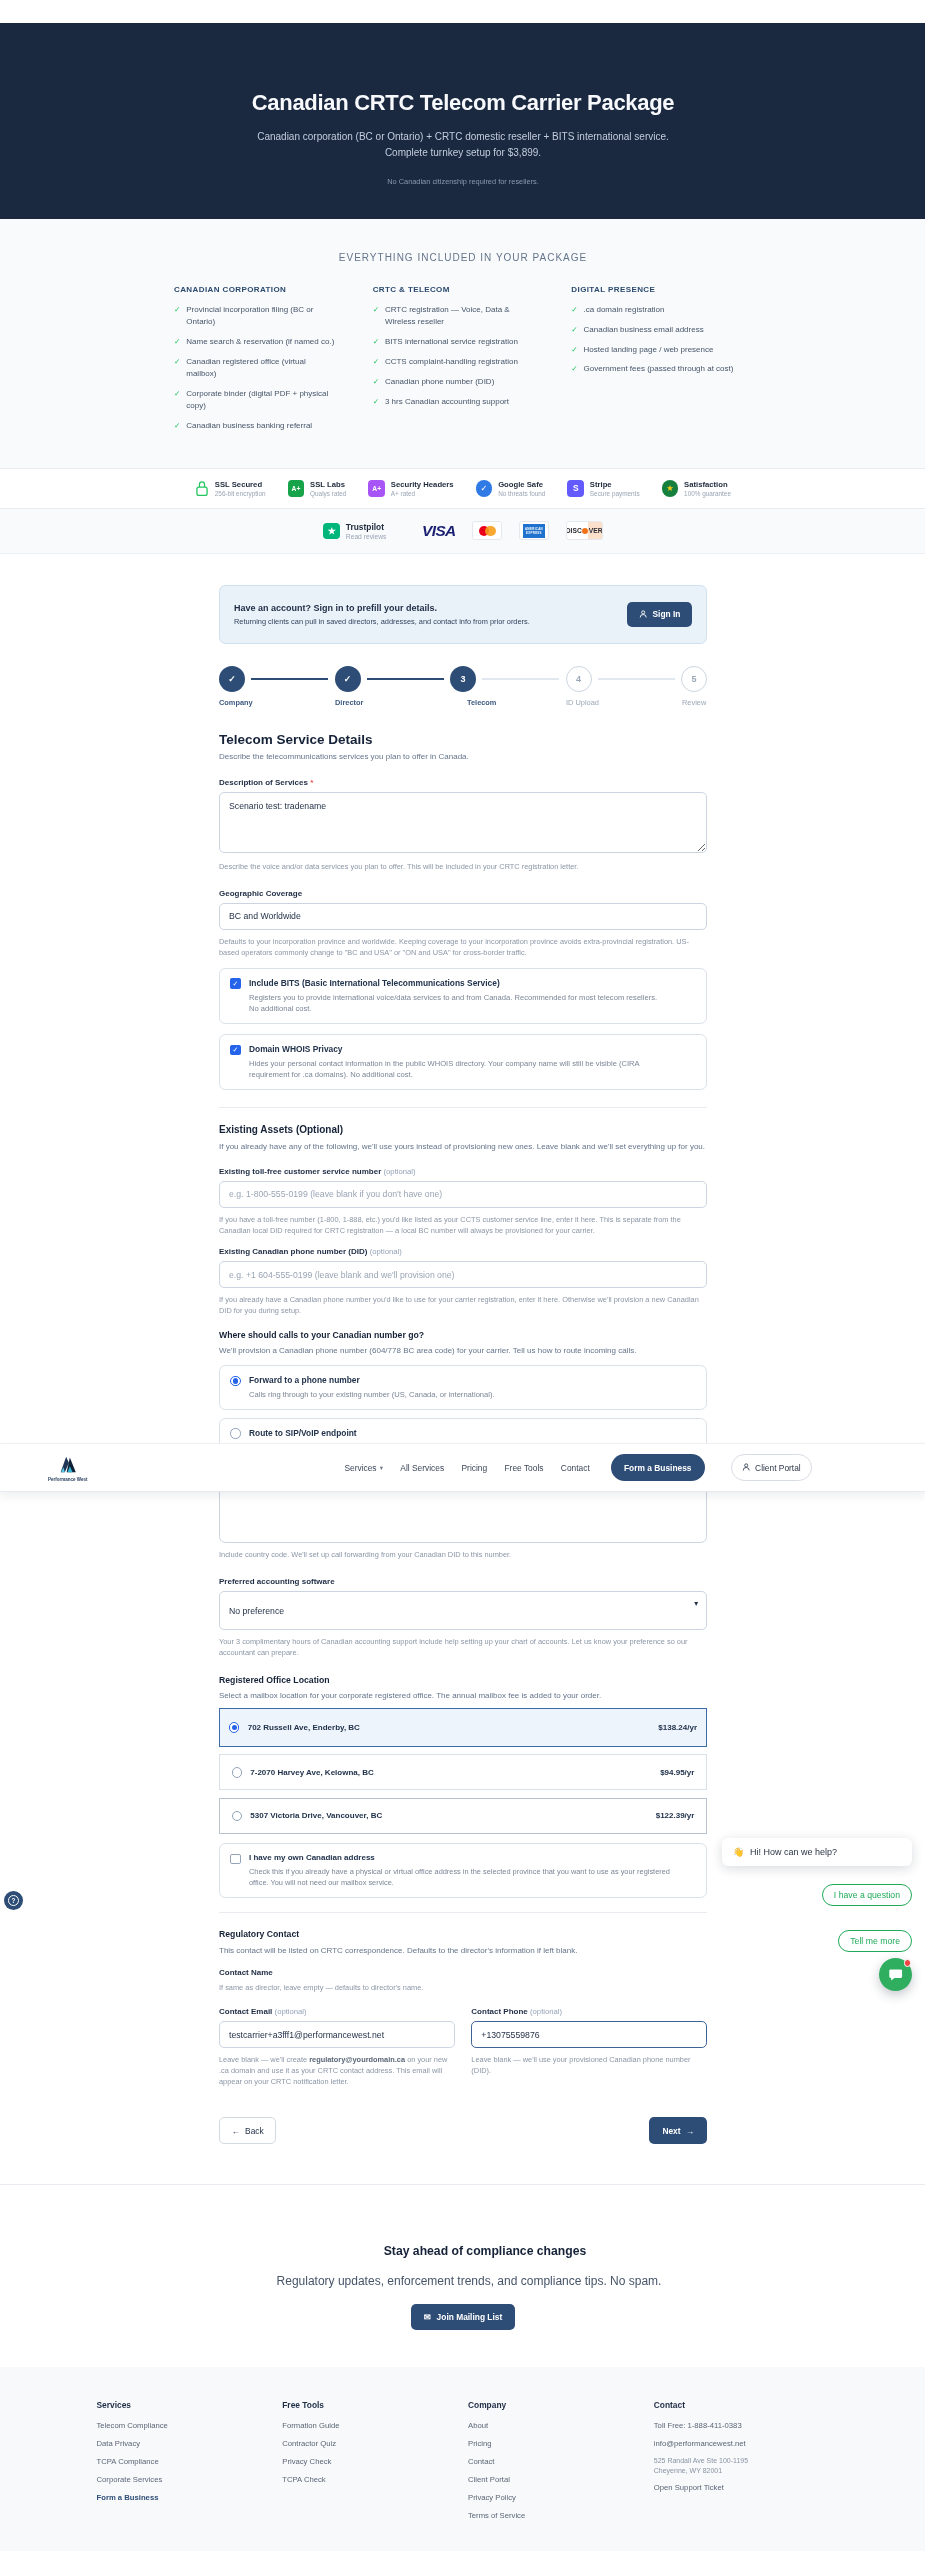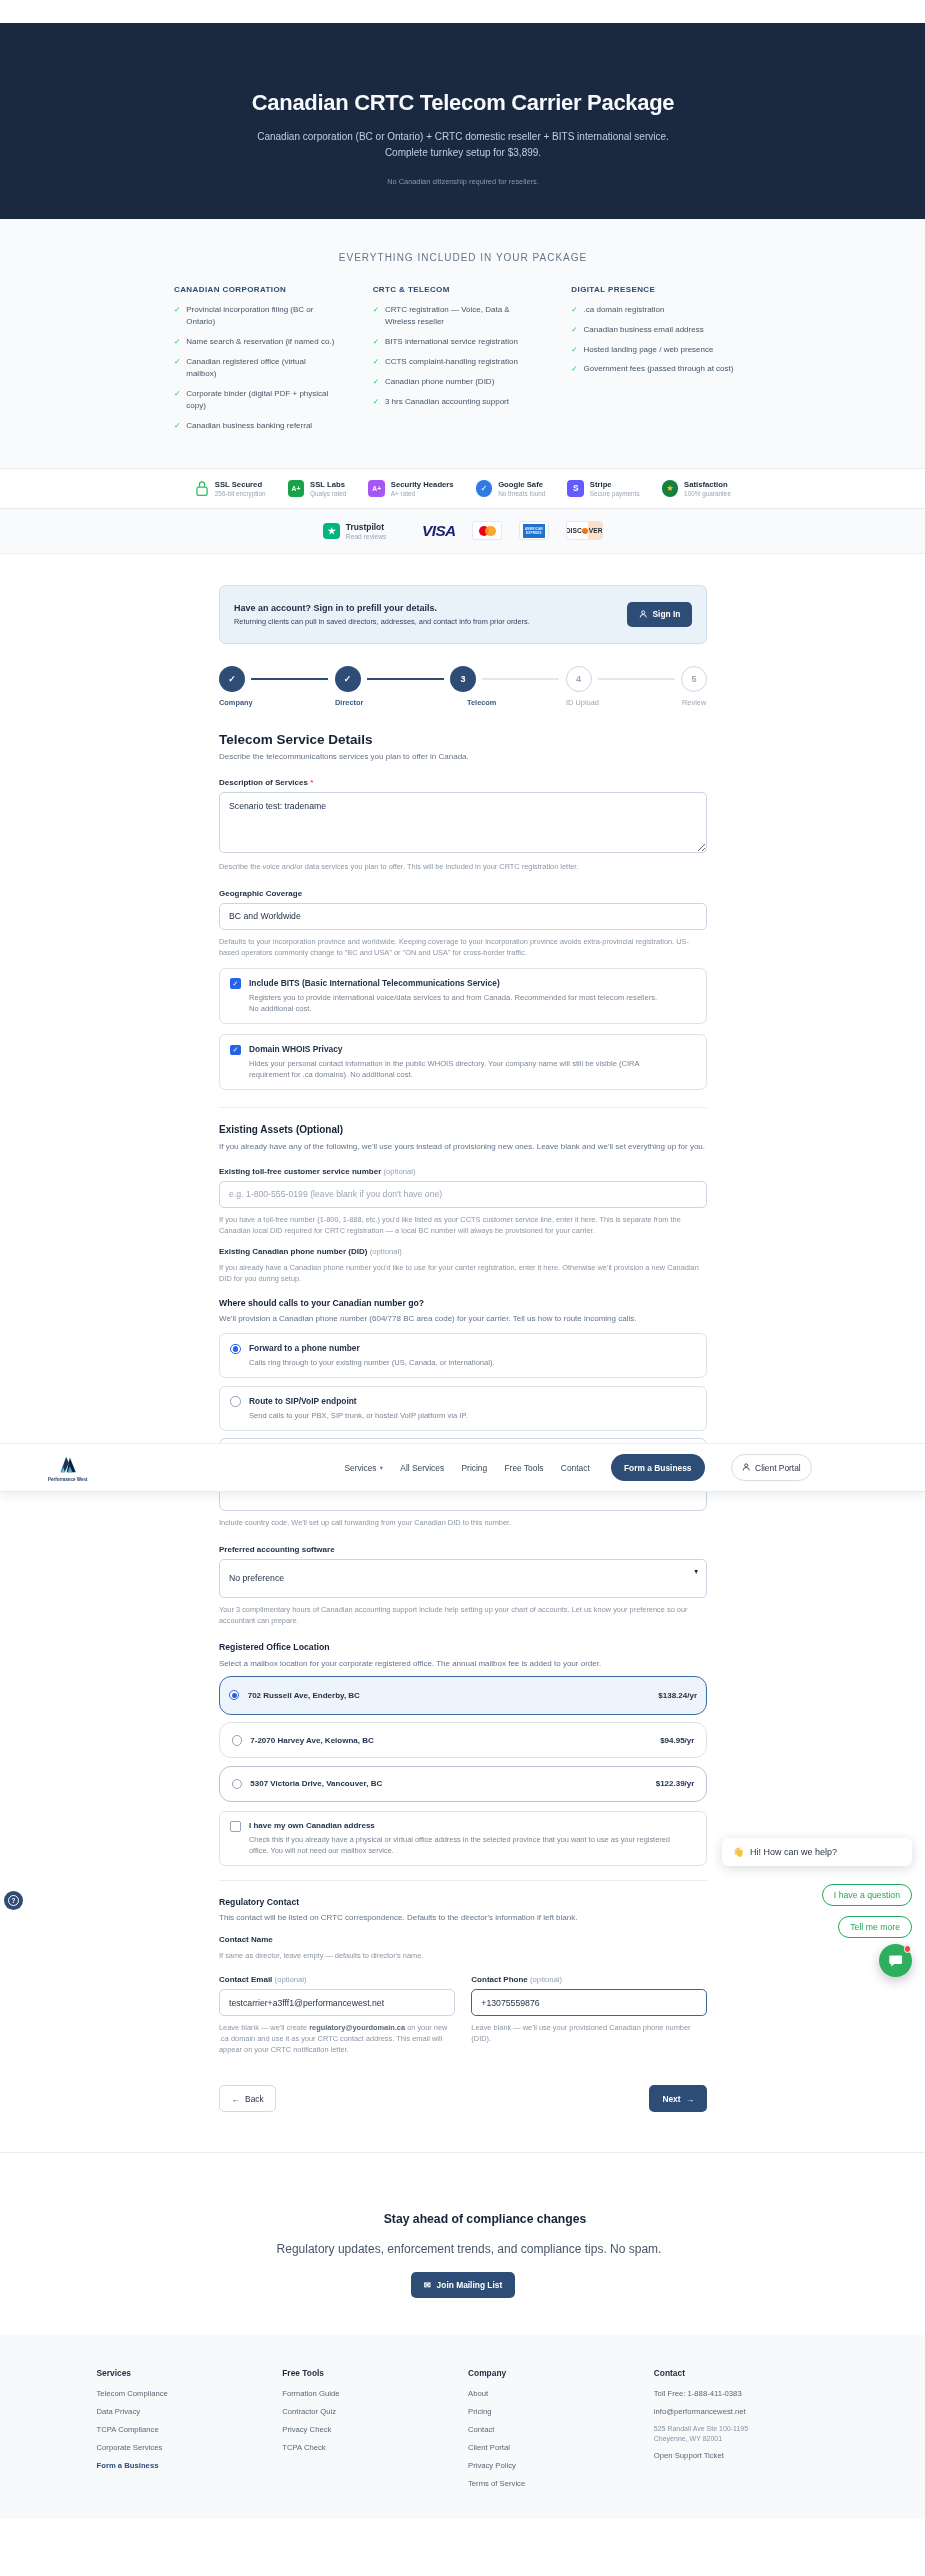--- a/index.html
+++ b/index.html
@@ -78,21 +78,21 @@
   .cb { width:10.3px; height:10.3px; border-radius:1.9px; background:#2563eb; color:#fff; font-size:7px; display:flex; align-items:center; justify-content:center; flex:0 0 auto; margin-top:0.6px;}
   .cb.empty { background:#fff; border:1px solid #94a3b8; }
   .ctitle { font-size:8.4px; font-weight:bold; color:#22334d; }
   .cdesc { font-size:7.6px; color:#7b8696; line-height:11px; margin-top:3.9px; }
   .divider { height:0.6px; background:#e8ecf0; margin-top:16.7px; }
   h3.sect { margin-top:16.7px; font-size:10px; color:#152238; }
   h4.sect { margin-top:14px; font-size:8.7px; color:#152238; }
   .radio { width:10.3px; height:10.3px; border-radius:50%; border:1px solid #94a3b8; background:#fff; flex:0 0 auto; margin-top:0.6px; position:relative;}
   .radio.on { border-color:#2563eb; }
   .radio.on::after { content:""; position:absolute; inset:1.6px; border-radius:50%; background:#2563eb; }
-  .mcard { border:0.6px solid #dbe1e8; border-radius:12px; height:36px; margin-top:7.7px; display:flex; align-items:center; padding:0 11.6px; gap:8.4px; }
+  .mcard { border:0.6px solid #dbe1e8; border-radius:0; height:36px; margin-top:7.7px; display:flex; align-items:center; padding:0 11.6px; gap:8.4px; }
   .mcard.sel { background:#eef4fb; border:1px solid #3c6ca8; }
   .maddr { font-size:8px; font-weight:bold; color:#22334d; }
   .mprice { margin-left:auto; font-size:8px; font-weight:bold; color:#22334d; }
   .hiddenbox { border:0.6px solid #cbd5e1; border-radius:6.4px; height:73px; margin-top:7.7px; }
   .selwrap { position:relative; margin-top:5.1px; }
   .sel { height:39px; padding:0 9px; appearance:none; -webkit-appearance:none; }
   .selwrap .chev { position:absolute; right:9px; top:8.4px; color:#1e2c44; font-size:7.7px; pointer-events:none; }
   .twocol { display:flex; gap:16.7px; margin-top:14px; }
   .twocol .col { flex:1; }
   .inp.focus { border:1.3px solid #3e6296; }
@@ -120,21 +120,21 @@
   .navlinks { margin-left:auto; display:flex; align-items:center; gap:17.4px; }
   .navlink { font-size:8.4px; color:#3c4659; text-decoration:none; display:flex; align-items:center; gap:3.2px;}
   .navcta { background:#2e4d76; color:#fff; border:none; border-radius:13.5px; height:27px; padding:0 13px; font-size:8.4px; font-weight:bold; margin-left:3.9px; cursor:pointer; font-family:inherit;}
   .navportal { background:#fff; border:0.6px solid #d7dce3; border-radius:13.5px; height:27px; padding:0 10.3px; font-size:8.4px; color:#2c3547; display:flex; align-items:center; gap:4.5px; margin-left:9px; cursor:pointer; font-family:inherit;}
   
   .helpfab { position:absolute; left:3.9px; top:1891px; width:19px; height:19px; border-radius:50%; background:#2e4d76;
     color:#fff; display:flex; align-items:center; justify-content:center; z-index:60; cursor:pointer; }
   .helpfab .qring { width:11.6px; height:11.6px; border:0.8px solid #fff; border-radius:50%; display:flex; align-items:center; justify-content:center; font-size:6.4px; font-weight:bold;}
   .chat { position:absolute; right:14px; top:1838px; z-index:60; display:flex; flex-direction:column; align-items:flex-end; }
   .chatbubble { background:#fff; border-radius:6.4px; box-shadow:0 2.6px 11.6px rgba(20,30,50,.16); padding:9px 11.6px; font-size:9px; color:#2b3445; display:flex; gap:5.1px; align-items:center; width:190px;}
-  .chatbtn { margin-top:10px; background:#fff; border:1px solid #1faa59; color:#1faa59; border-radius:11.6px; height:22px; padding:0 11px; font-size:8.7px; display:flex; align-items:center; cursor:pointer; font-family:inherit;}
+  .chatbtn { margin-top:24px; background:#fff; border:1px solid #1faa59; color:#1faa59; border-radius:11.6px; height:22px; padding:0 11px; font-size:8.7px; display:flex; align-items:center; cursor:pointer; font-family:inherit;}
   .chatbtn.first { margin-top:18px; }
   .chatfab { margin-top:6.4px; width:33px; height:33px; border-radius:50%; background:#2fae60; display:flex; align-items:center; justify-content:center; position:relative; box-shadow:0 3.9px 10.3px rgba(20,30,50,.25); cursor:pointer;}
   .chatfab .reddot { position:absolute; top:0.6px; right:0.6px; width:7.7px; height:7.7px; background:#ef4444; border:1.3px solid #fff; border-radius:50%; }
 </style>
 </head>
 <body>
 
 <div class="topstrip"></div>
 
 <div class="hero">
@@ -363,20 +363,21 @@
     <div class="divider"></div>
 
     <h3 class="sect">Existing Assets (Optional)</h3>
     <div class="formsub" style="margin-top:6.4px;line-height:11.6px">If you already have any of the following, we'll use yours instead of provisioning new ones. Leave blank and we'll set everything up for you.</div>
 
     <div class="lbl" style="margin-top:14px"><span>Existing toll-free customer service number</span> <span class="opt">(optional)</span></div>
     <input class="inp" placeholder="e.g. 1-800-555-0199 (leave blank if you don't have one)" style="">
     <div class="help">If you have a toll-free number (1-800, 1-888, etc.) you'd like listed as your CCTS customer service line, enter it here. This is separate from the Canadian local DID required for CRTC registration — a local BC number will always be provisioned for your carrier.</div>
 
     <div class="lbl" style="margin-top:11.6px"><span>Existing Canadian phone number (DID)</span> <span class="opt">(optional)</span></div>
+    <input class="inp" placeholder="e.g. +1 604-555-0199 (leave blank and we'll provision one)" style="">
     <div class="help">If you already have a Canadian phone number you'd like to use for your carrier registration, enter it here. Otherwise we'll provision a new Canadian DID for you during setup.</div>
 
     <h4 class="sect">Where should calls to your Canadian number go?</h4>
     <div class="formsub" style="margin-top:5.8px">We'll provision a Canadian phone number (604/778 BC area code) for your carrier. Tell us how to route incoming calls.</div>
 
     <div class="card">
       <div class="cardrow">
         <span class="radio on"></span>
         <div>
           <div class="ctitle">Forward to a phone number</div>

